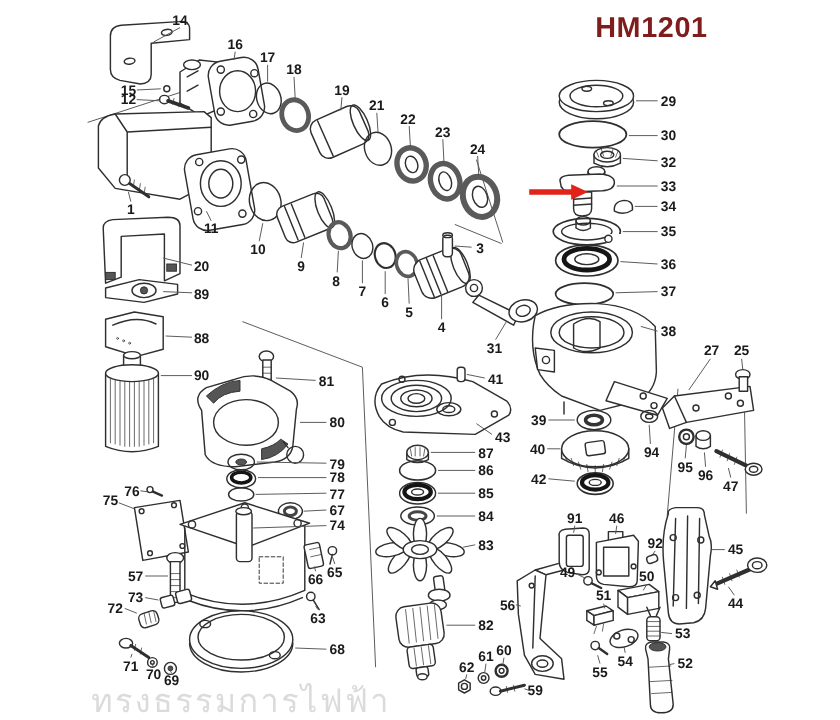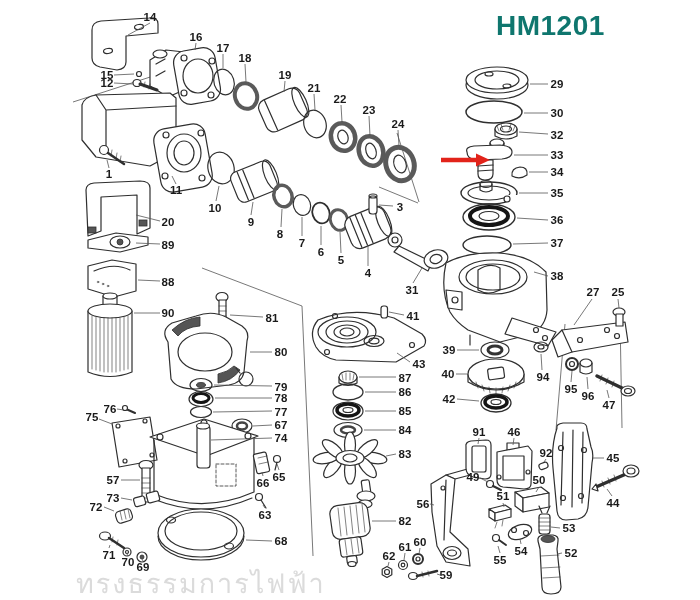--- a/index.html
+++ b/index.html
@@ -1,18 +1,18 @@
 <!DOCTYPE html>
 <html><head>
 <meta charset="utf-8">
 <style>
   html,body{margin:0;padding:0;background:#fff}
   #stage{position:relative;width:700px;height:600px;background:#ffffff;overflow:hidden;
          font-family:"Liberation Sans",sans-serif}
-  #title{position:absolute;left:496px;top:10px;font-size:28px;font-weight:bold;color:#0f766e;
+  #title{position:absolute;left:496px;top:10px;font-size:24px;font-weight:bold;color:#7f1d1d;
          letter-spacing:.5px;white-space:nowrap}
   #watermark{position:absolute;left:76px;top:562px;font-size:27px;color:#dbdbdb;
          letter-spacing:2px;white-space:nowrap}
   svg#sketch{position:absolute;left:0;top:0}
   .ln{fill:none;stroke:#2f2f2f;stroke-width:1.2;stroke-linecap:round;stroke-linejoin:round}
   .fw{fill:#ffffff;stroke:#2f2f2f;stroke-width:1.2;stroke-linejoin:round;stroke-linecap:round}
   .rdk{fill:none;stroke:#5a5a5a}
   .dk{fill:#555;stroke:#2f2f2f;stroke-width:.8}
   .thin{stroke-width:.6}
   .dash{stroke-dasharray:3 2;stroke-width:.8}

